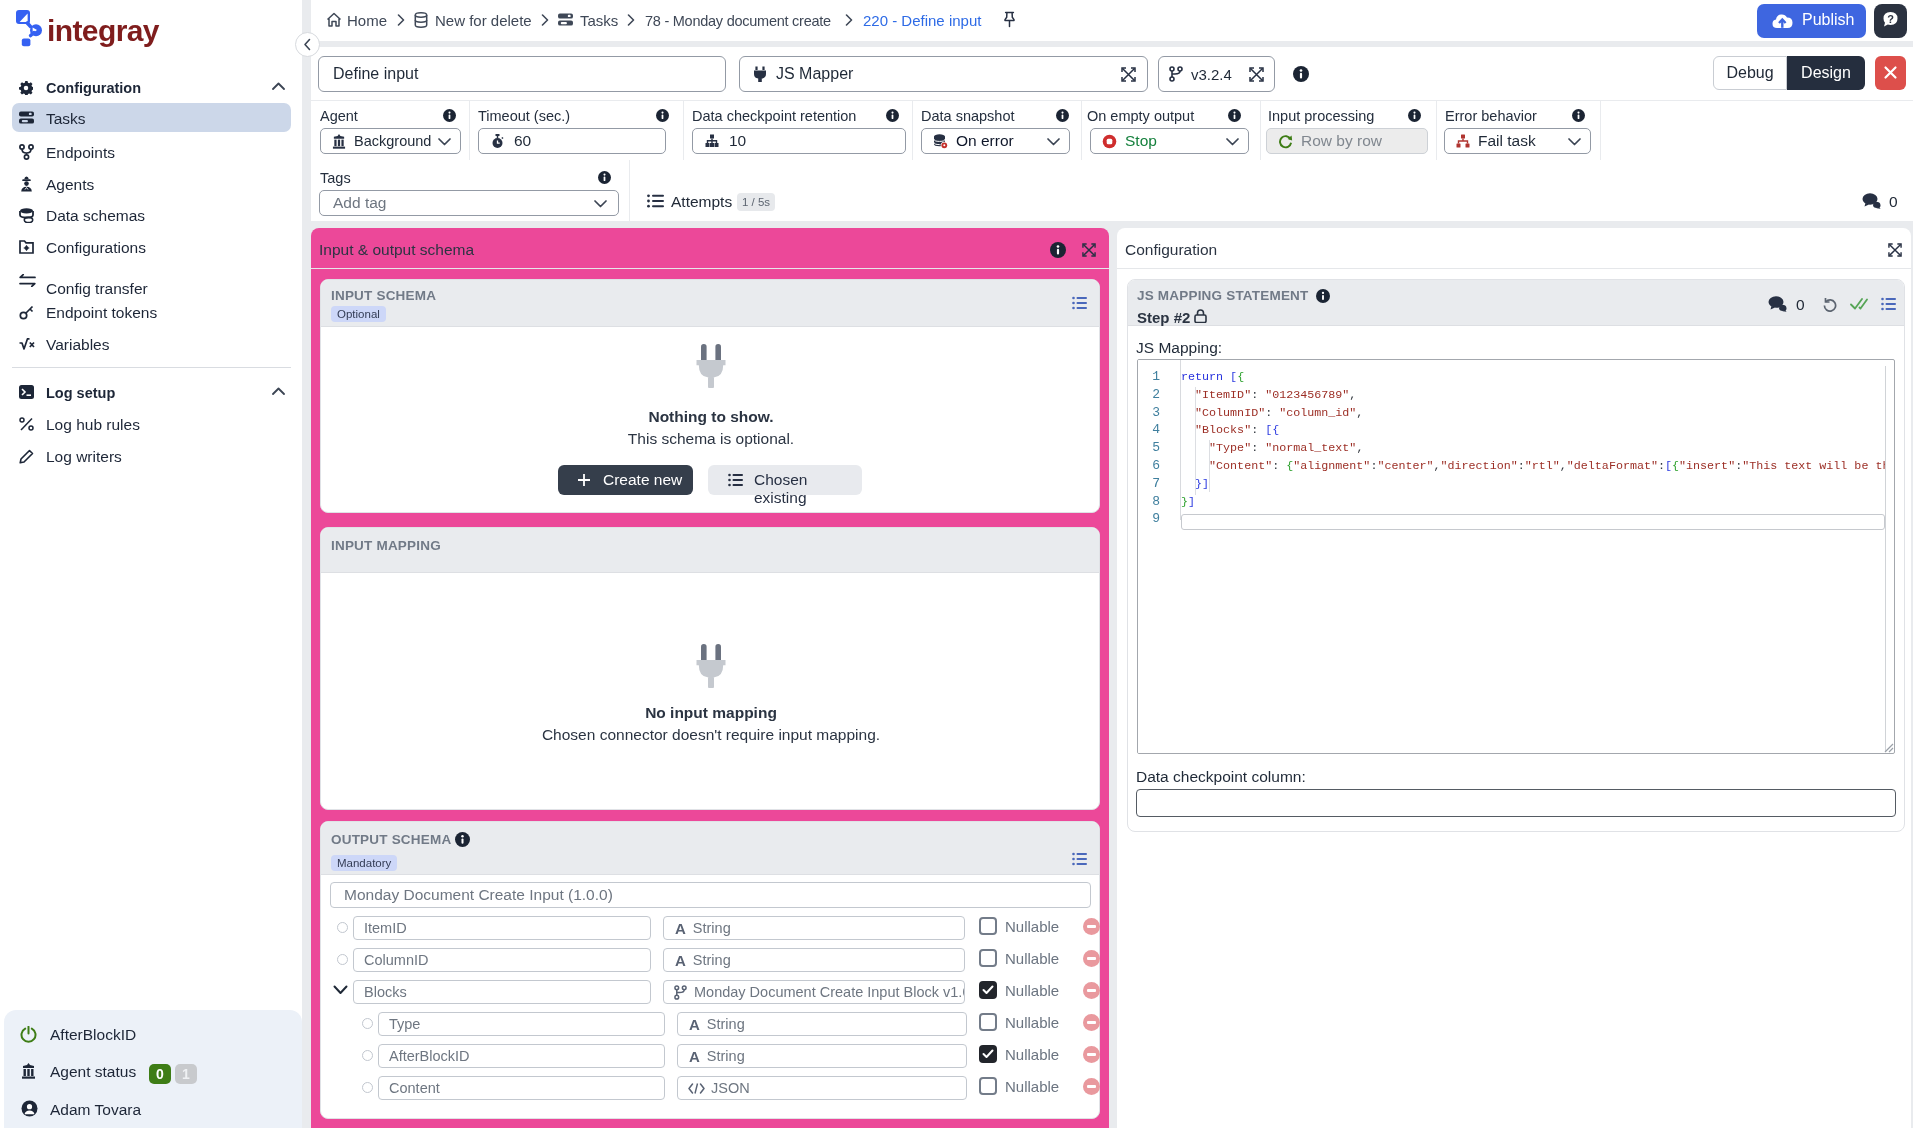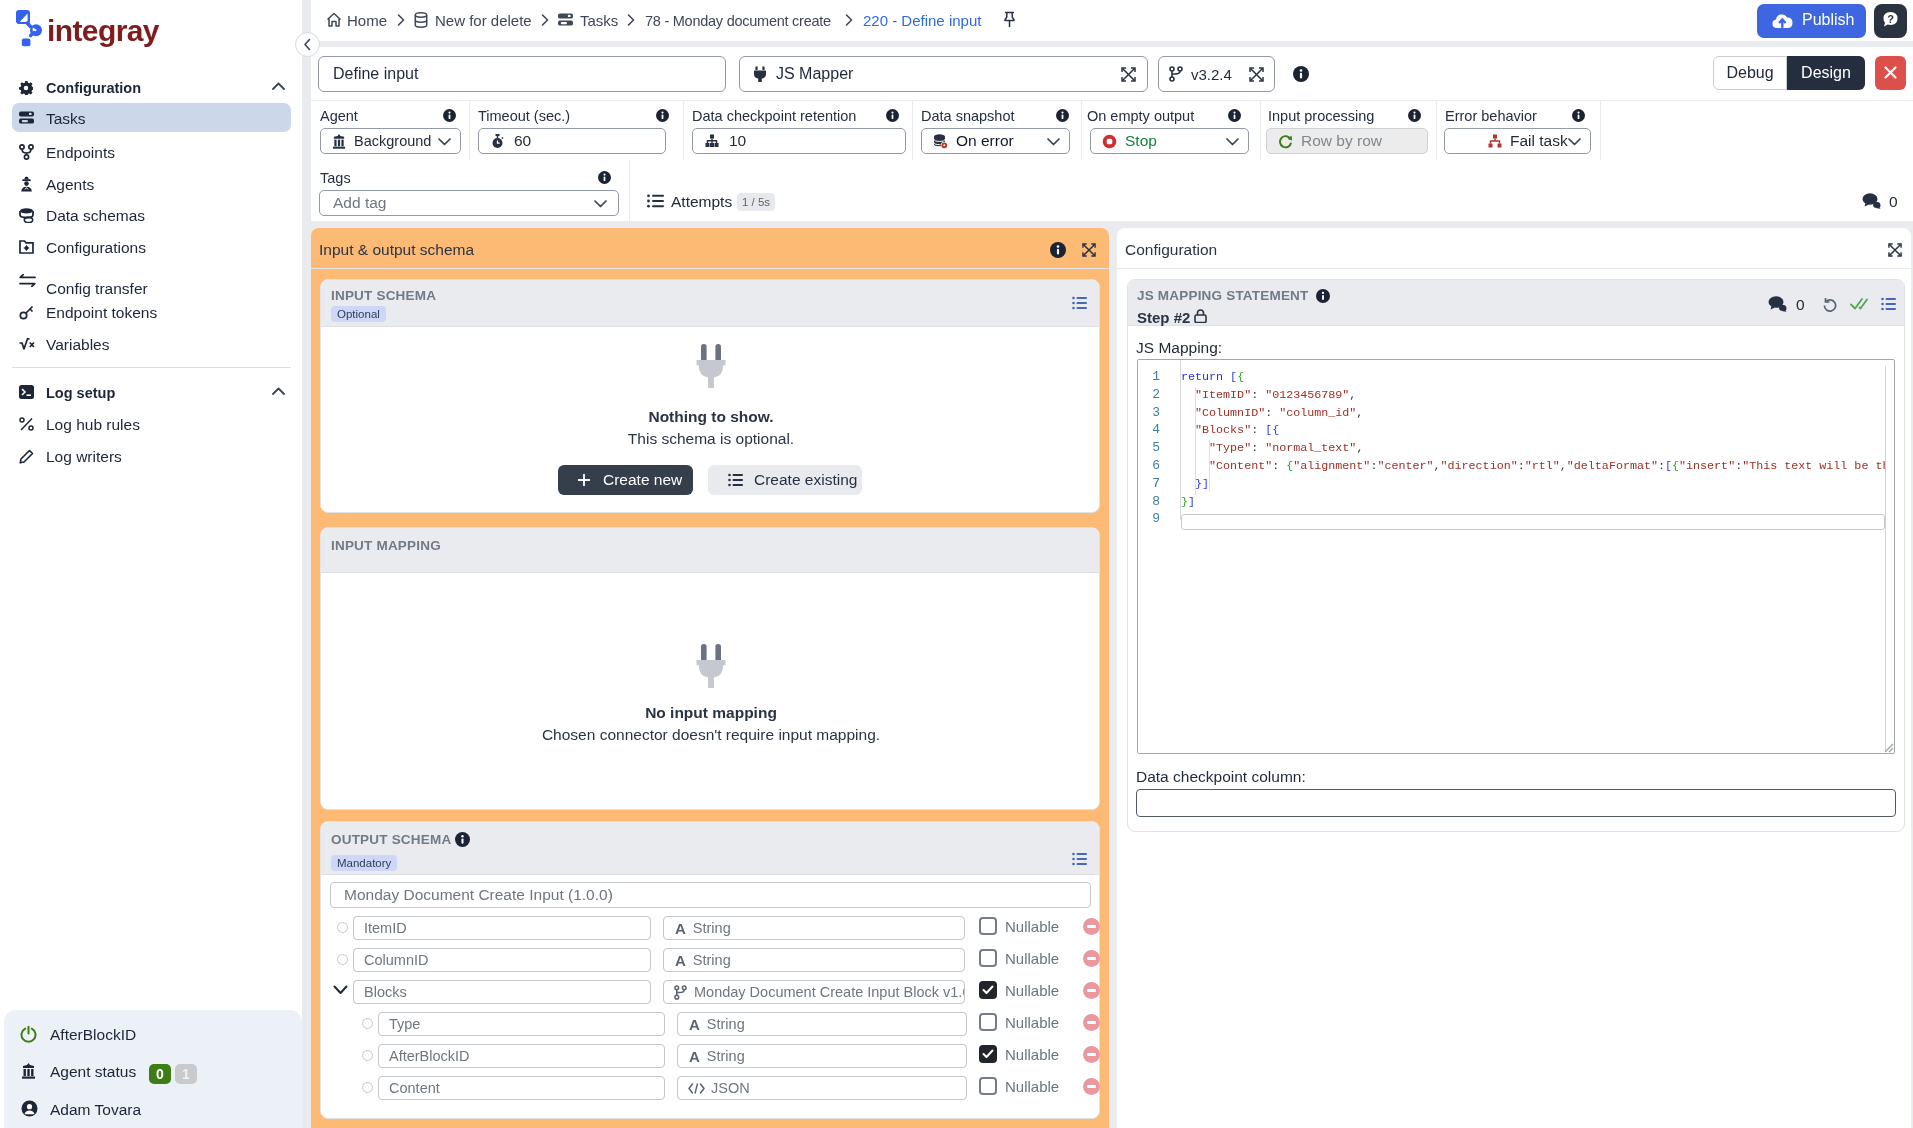--- a/index.html
+++ b/index.html
@@ -236,21 +236,21 @@
       </svg>
     <span style="margin-left:8px; font-size:15.5px; color:#80878f;">Row by row</span>
   </div>
 
   <div class="lbl" style="left:1134px; top:61px;">Error behavior</div>
   <svg class="ico" style="left:1261px; top:62px;" width="13" height="13" viewBox="0 0 14 14">
       <circle cx="7" cy="7" r="7" fill="#1b2433"></circle>
       <circle cx="7" cy="3.9" r="1.15" fill="#fff"></circle>
       <rect x="6.05" y="6" width="1.9" height="4.9" rx="0.9" fill="#fff"></rect>
     </svg>
-  <div class="fld" style="left:1133px; top:81px; width:147px; height:26px; border-radius:5px;padding-left:32px;">
+  <div class="fld" style="left:1133px; top:81px; width:147px; height:26px; border-radius:5px;">
     <svg style="margin-left:11px;" width="14" height="14" viewBox="0 0 14 14">
         <rect x="5" y="0.5" width="4" height="4" rx="0.5" fill="#b03430"></rect>
         <rect x="0.5" y="9.5" width="4" height="4" rx="0.5" fill="#b03430"></rect>
         <rect x="9.5" y="9.5" width="4" height="4" rx="0.5" fill="#b03430"></rect>
         <path d="M2.5 9.5 L2.5 7 L11.5 7 L11.5 9.5 M7 4.5 L7 7" stroke="#b03430" stroke-width="1.4" fill="none"></path>
       </svg>
     <span style="margin-left:8px; font-size:15.5px; color:#1f2937;">Fail task</span>
     <svg style="position:absolute; right:9px; top:9px;" width="13" height="8" viewBox="0 0 13 8">
         <path d="M1 1 L6.5 6.5 L12 1" stroke="#3c4554" stroke-width="1.7" fill="none" stroke-linecap="round" stroke-linejoin="round"></path>
       </svg>
@@ -282,21 +282,21 @@
 
   <svg class="ico" style="left:1551px; top:146px;" width="20" height="16" viewBox="0 0 20 16">
       <ellipse cx="8" cy="6" rx="7.5" ry="5.8" fill="#273043"></ellipse>
       <path d="M3.5 10 L2.5 13.5 L7 11.5Z" fill="#273043"></path>
       <path d="M12 9 Q18 8 18.5 12 Q19 15 15 15 Q11 15 11 12Z" fill="#273043"></path>
       <path d="M17 13.5 L18.5 15.8 L14.5 15.3Z" fill="#273043"></path>
     </svg>
   <div class="abs" style="left:1578px; top:146px; font-size:15.5px; color:#222b38;">0</div>
 </div>
 
-<div class="abs" id="leftpanel" style="left:311px; top:228px; width:798px; height:900px; background:#fdba74; border-radius:8px 8px 0 0;">
+<div class="abs" id="leftpanel" style="left:311px; top:228px; width:798px; height:900px; background:#ec4899; border-radius:8px 8px 0 0;">
   <div class="abs" style="left:8px; top:13px; font-size:15.5px; color:#2b3442;">Input &amp; output schema</div>
   <svg class="ico" style="left:739px; top:14px;" width="16" height="16" viewBox="0 0 14 14">
       <circle cx="7" cy="7" r="7" fill="#1b2433"></circle>
       <circle cx="7" cy="3.9" r="1.15" fill="#fff"></circle>
       <rect x="6.05" y="6" width="1.9" height="4.9" rx="0.9" fill="#fff"></rect>
     </svg>
   <svg class="ico" style="left:771px; top:15px;" width="14" height="14" viewBox="0 0 15 15">
       <path d="M1.5 1.5 L13.5 13.5 M13.5 1.5 L1.5 13.5" stroke="#273043" stroke-width="1.5"></path>
       <path d="M1 5 L1 1 L5 1 M10 1 L14 1 L14 5 M14 10 L14 14 L10 14 M5 14 L1 14 L1 10" stroke="#273043" stroke-width="1.5" fill="none"></path>
     </svg>
@@ -330,21 +330,21 @@
     </div>
     <div class="abs" style="left:387px; top:185px; width:154px; height:30px; background:#e8eaee; border-radius:6px;">
       <svg style="position:absolute; left:20px; top:8px;" width="15" height="14" viewBox="0 0 15 14">
           <circle cx="1.5" cy="2" r="1.3" fill="#273043"></circle>
           <circle cx="1.5" cy="7" r="1.3" fill="#273043"></circle>
           <circle cx="1.5" cy="12" r="1.3" fill="#273043"></circle>
           <rect x="4.5" y="1.1" width="10.5" height="1.8" rx="0.9" fill="#273043"></rect>
           <rect x="4.5" y="6.1" width="10.5" height="1.8" rx="0.9" fill="#273043"></rect>
           <rect x="4.5" y="11.1" width="10.5" height="1.8" rx="0.9" fill="#273043"></rect>
         </svg>
-      <div style="position:absolute; left:46px; top:6px; font-size:15.5px; color:#273043;">Create existing</div>
+      <div style="position:absolute; left:46px; top:6px; font-size:15.5px; color:#273043;">Chosen existing</div>
     </div>
   </div>
 
   <div class="card" style="left:9px; top:299px; width:780px; height:283px;">
     <div class="card-head" style="height:45px;"></div>
     <div class="abs hdr-title" style="left:10px; top:10px;">INPUT MAPPING</div>
     <svg class="ico" style="left:375px; top:116px;" width="30" height="44" viewBox="0 0 30 44">
         <rect x="5" y="0" width="5.6" height="18" rx="2.7" fill="#6b7280"></rect>
         <rect x="19.4" y="0" width="5.6" height="18" rx="2.7" fill="#6b7280"></rect>
         <path d="M0.5 16 h29 v5.2 h-2.3 q0 11.3 -9.5 12.4 h-5.4 q-9.5 -1.1 -9.5 -12.4 h-2.3 z" fill="#c5c9cf"></path>

